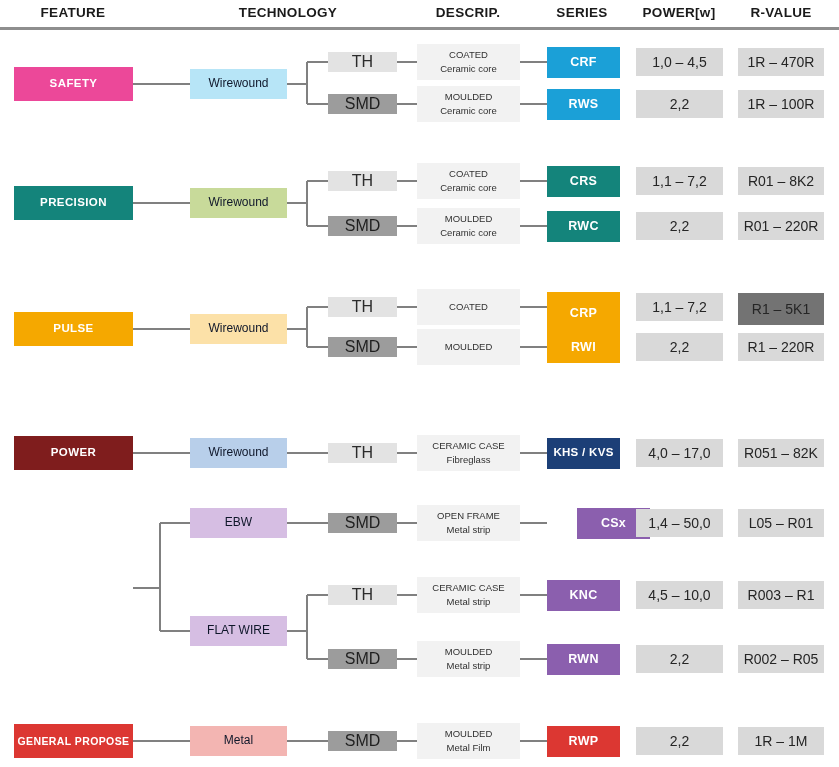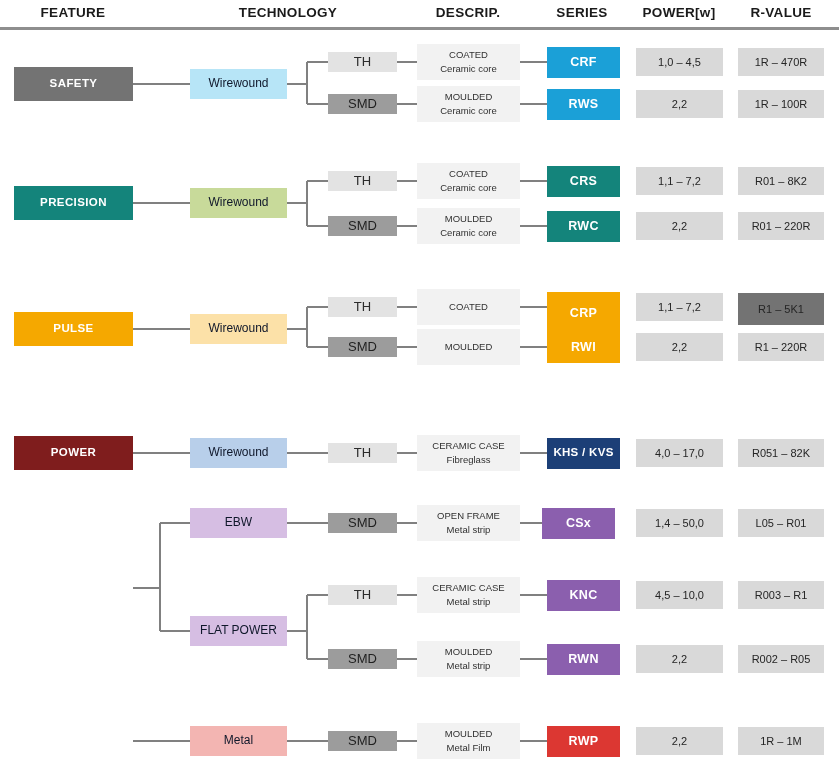--- a/index.html
+++ b/index.html
@@ -41,56 +41,56 @@
     line-height:1.15;
     white-space:nowrap;
   }
   .feature{
     font-size:11.5px;font-weight:bold;color:#ffffff;letter-spacing:.4px;
   }
   .tech{
     font-size:12px;font-weight:normal;color:#0f172a;
   }
   .mount{
-    font-size:13px;font-weight:normal;color:#2b2b2b;
+    font-size:16px;font-weight:normal;color:#2b2b2b;
   }
   .mount.th{background:#e3e3e3;}
   .mount.smd{background:#9c9c9c;color:#1f1f1f;}
   .descrip{
     background:#f2f2f2;
     font-size:9.5px;color:#303030;
     flex-direction:column;
     line-height:1.45;
   }
   .descrip .d1{font-weight:normal;text-align:right;}
   .descrip .d2{font-weight:normal;}
   .series{
     font-size:12.5px;font-weight:bold;color:#ffffff;letter-spacing:.3px;
   }
   .val{
     background:#d9d9d9;
-    font-size:11px;color:#252525;font-weight:normal;text-align:center;
+    font-size:14px;color:#252525;font-weight:normal;text-align:center;
   }
 
   
   .hline{position:absolute;height:2px;background:#808080;}
   .vline{position:absolute;width:2px;background:#808080;}
 </style>
 </head>
 <body>
 
 <div id="canvas">
     <div class="hdr" style="left: 73px;">FEATURE</div>
     <div class="hdr" style="left: 288px;">TECHNOLOGY</div>
     <div class="hdr" style="left: 468px;">DESCRIP.</div>
     <div class="hdr" style="left: 582px;">SERIES</div>
     <div class="hdr" style="left: 679px;">POWER[w]</div>
     <div class="hdr" style="left: 781px;">R-VALUE</div>
     <div class="hdr-rule" style="background: rgb(142, 142, 142);"></div>
-    <div class="node feature" style="left: 14px; top: 67px; width: 119px; height: 34px; background: #737373;">SAFETY</div>
+    <div class="node feature" style="left: 14px; top: 67px; width: 119px; height: 34px; background: #ec4899;">SAFETY</div>
     <div class="hline" style="left: 133px; top: 83px; width: 57px; background: rgb(128, 128, 128);"></div>
     <div class="node tech" style="left: 190px; top: 69px; width: 97px; height: 30px; background: rgb(183, 229, 247);">Wirewound</div>
     <div class="hline" style="left: 287px; top: 83px; width: 20px; background: rgb(128, 128, 128);"></div>
     <div class="vline" style="left: 306px; top: 62px; height: 42px; background: rgb(128, 128, 128);"></div>
     <div class="hline" style="left: 307px; top: 61px; width: 21px; background: rgb(128, 128, 128);"></div>
     <div class="hline" style="left: 307px; top: 103px; width: 21px; background: rgb(128, 128, 128);"></div>
     <div class="node mount th" style="left: 328px; top: 52px; width: 69px; height: 20px; background: rgb(227, 227, 227);">TH</div>
     <div class="hline" style="left: 397px; top: 61px; width: 20px; background: rgb(128, 128, 128);"></div>
     <div class="node descrip" style="left: 417px; top: 44px; width: 103px; height: 36px; background: rgb(242, 242, 242);">
       <div class="d1">COATED</div>
@@ -181,25 +181,25 @@
     <div class="hline" style="left: 160px; top: 522px; width: 30px; background: rgb(128, 128, 128);"></div>
     <div class="node tech" style="left: 190px; top: 508px; width: 97px; height: 30px; background: rgb(214, 190, 227);">EBW</div>
     <div class="hline" style="left: 287px; top: 522px; width: 41px; background: rgb(128, 128, 128);"></div>
     <div class="node mount smd" style="left: 328px; top: 513px; width: 69px; height: 20px; background: rgb(156, 156, 156);">SMD</div>
     <div class="hline" style="left: 397px; top: 522px; width: 20px; background: rgb(128, 128, 128);"></div>
     <div class="node descrip" style="left: 417px; top: 505px; width: 103px; height: 36px; background: rgb(242, 242, 242);">
       <div class="d1">OPEN FRAME</div>
       <div class="d2">Metal strip</div>
     </div>
     <div class="hline" style="left: 520px; top: 522px; width: 27px; background: rgb(128, 128, 128);"></div>
-    <div class="node series" style="left: 542px; top: 507.5px; width: 73px; height: 31px; background: rgb(139, 95, 174);">CSx</div>
+    <div class="node series" style="left: 577px; top: 507.5px; width: 73px; height: 31px; background: rgb(139, 95, 174);">CSx</div>
     <div class="node val" style="left: 636px; top: 509px; width: 87px; height: 28px; background: rgb(217, 217, 217);">1,4 – 50,0</div>
     <div class="node val" style="left: 738px; top: 509px; width: 86px; height: 28px; background: rgb(217, 217, 217);">L05 – R01</div>
     <div class="hline" style="left: 160px; top: 630px; width: 30px; background: rgb(128, 128, 128);"></div>
-    <div class="node tech" style="left: 190px; top: 616px; width: 97px; height: 30px; background: rgb(214, 190, 227);">FLAT POWER</div>
+    <div class="node tech" style="left: 190px; top: 616px; width: 97px; height: 30px; background: rgb(214, 190, 227);">FLAT WIRE</div>
     <div class="hline" style="left: 287px; top: 630px; width: 20px; background: rgb(128, 128, 128);"></div>
     <div class="vline" style="left: 306px; top: 595px; height: 64px; background: rgb(128, 128, 128);"></div>
     <div class="hline" style="left: 307px; top: 594px; width: 21px; background: rgb(128, 128, 128);"></div>
     <div class="hline" style="left: 307px; top: 658px; width: 21px; background: rgb(128, 128, 128);"></div>
     <div class="node mount th" style="left: 328px; top: 585px; width: 69px; height: 20px; background: rgb(227, 227, 227);">TH</div>
     <div class="hline" style="left: 397px; top: 594px; width: 20px; background: rgb(128, 128, 128);"></div>
     <div class="node descrip" style="left: 417px; top: 577px; width: 103px; height: 36px; background: rgb(242, 242, 242);">
       <div class="d1">CERAMIC CASE</div>
       <div class="d2">Metal strip</div>
     </div>
@@ -210,20 +210,21 @@
     <div class="node mount smd" style="left: 328px; top: 649px; width: 69px; height: 20px; background: rgb(156, 156, 156);">SMD</div>
     <div class="hline" style="left: 397px; top: 658px; width: 20px; background: rgb(128, 128, 128);"></div>
     <div class="node descrip" style="left: 417px; top: 641px; width: 103px; height: 36px; background: rgb(242, 242, 242);">
       <div class="d1">MOULDED</div>
       <div class="d2">Metal strip</div>
     </div>
     <div class="hline" style="left: 520px; top: 658px; width: 27px; background: rgb(128, 128, 128);"></div>
     <div class="node series" style="left: 547px; top: 643.5px; width: 73px; height: 31px; background: rgb(139, 95, 174);">RWN</div>
     <div class="node val" style="left: 636px; top: 645px; width: 87px; height: 28px; background: rgb(217, 217, 217);">2,2</div>
     <div class="node val" style="left: 738px; top: 645px; width: 86px; height: 28px; background: rgb(217, 217, 217);">R002 – R05</div>
+    <div class="node feature" style="left: 14px; top: 724px; width: 119px; height: 34px; background: rgb(220, 55, 50); font-size: 10.5px;">GENERAL PROPOSE</div>
     <div class="hline" style="left: 133px; top: 740px; width: 57px; background: rgb(128, 128, 128);"></div>
     <div class="node tech" style="left: 190px; top: 726px; width: 97px; height: 30px; background: rgb(243, 181, 178);">Metal</div>
     <div class="hline" style="left: 287px; top: 740px; width: 41px; background: rgb(128, 128, 128);"></div>
     <div class="node mount smd" style="left: 328px; top: 731px; width: 69px; height: 20px; background: rgb(156, 156, 156);">SMD</div>
     <div class="hline" style="left: 397px; top: 740px; width: 20px; background: rgb(128, 128, 128);"></div>
     <div class="node descrip" style="left: 417px; top: 723px; width: 103px; height: 36px; background: rgb(242, 242, 242);">
       <div class="d1">MOULDED</div>
       <div class="d2">Metal Film</div>
     </div>
     <div class="hline" style="left: 520px; top: 740px; width: 27px; background: rgb(128, 128, 128);"></div>

